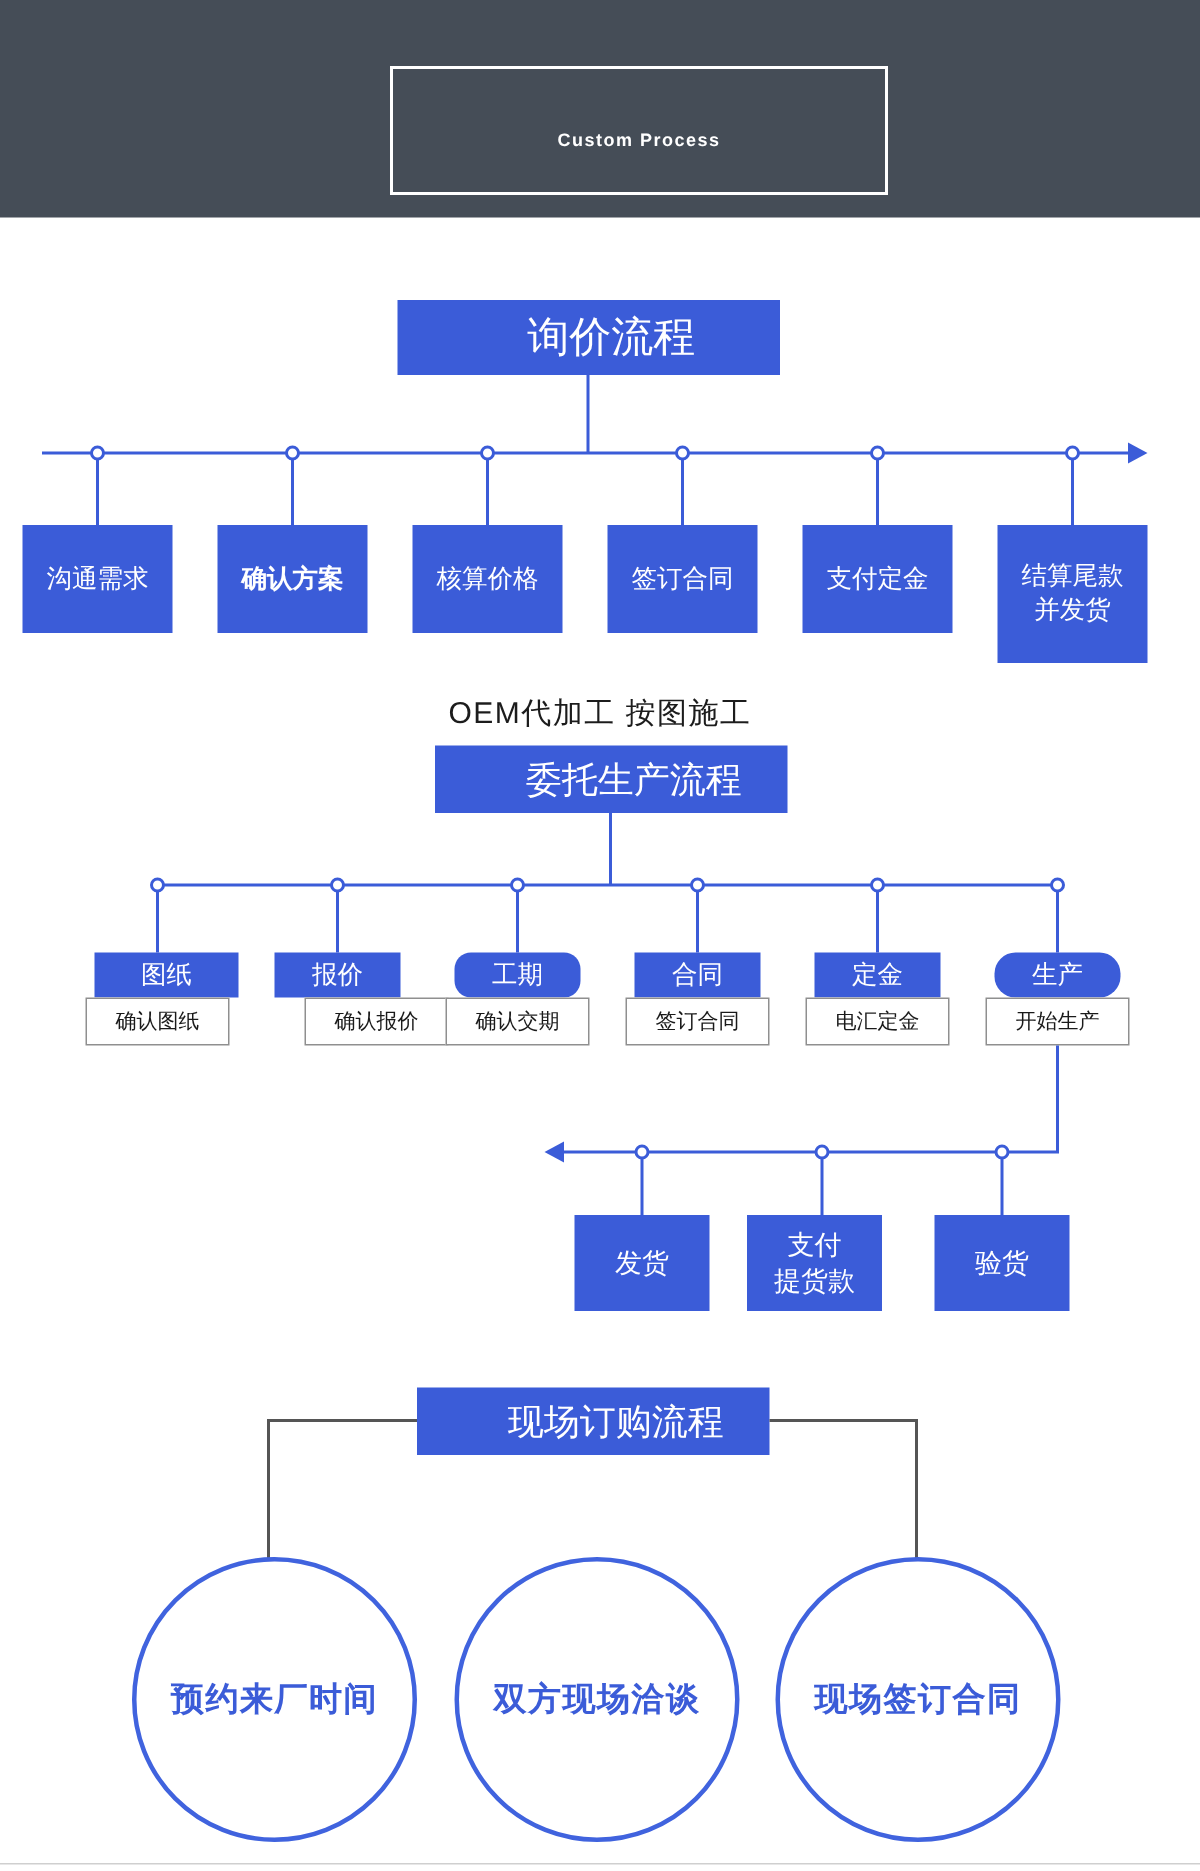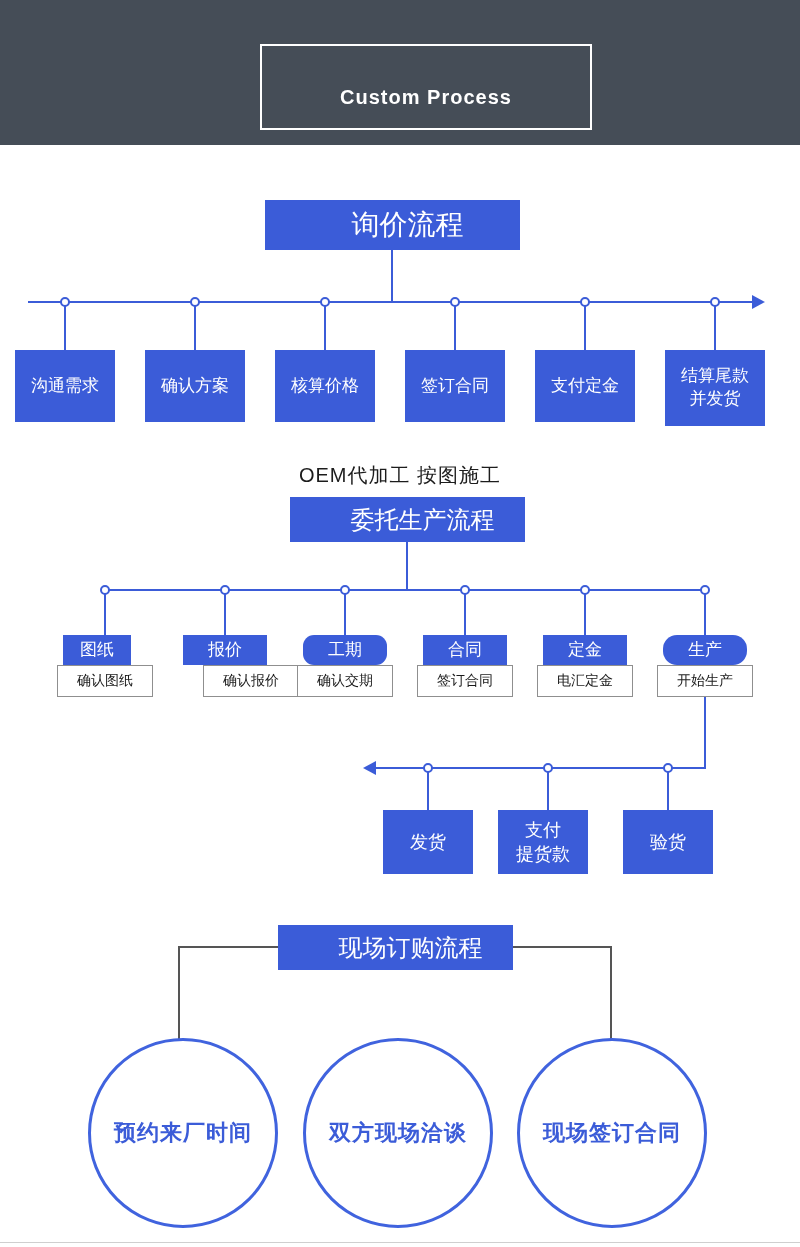--- a/index.html
+++ b/index.html
@@ -12,21 +12,21 @@
   body{background:#fff;font-family:"Liberation Sans",sans-serif;}
   .canvas{position:relative;width:800px;height:1247px;margin:0 auto;background:#fff;overflow:hidden;}
 
   
   .header{position:absolute;left:0;top:0;width:800px;height:145px;background:var(--header-bg);}
   .legend-box{position:absolute;left:260px;top:44px;width:332px;height:86px;border:2px solid #fff;}
   .legend-title{position:absolute;top:-30px;left:50%;transform:translateX(-50%);
     background:var(--header-bg);padding:0 22px;color:#fff;font-size:40px;font-weight:700;
     letter-spacing:5px;line-height:58px;white-space:nowrap;}
   .legend-sub{position:absolute;left:0;top:40px;width:100%;text-align:center;color:#fff;
-    font-size:20px;font-weight:700;letter-spacing:1px;}
+    font-size:12px;font-weight:700;letter-spacing:1px;}
 
   
   .hline{position:absolute;height:2px;background:var(--accent);}
   .vline{position:absolute;width:2px;background:var(--accent);}
   .node{position:absolute;width:10px;height:10px;border:2px solid var(--accent);
     border-radius:50%;background:#fff;}
   .arrow-right{position:absolute;width:0;height:0;border-top:7px solid transparent;
     border-bottom:7px solid transparent;border-left:13px solid #222;}
   .arrow-left{position:absolute;width:0;height:0;border-top:7px solid transparent;
     border-bottom:7px solid transparent;border-right:13px solid #222;}
@@ -70,25 +70,25 @@
   <div class="node" style="left:710px;top:297px;"></div>
 
   <div class="vline" style="left:64px;top:306px;height:44px;"></div>
   <div class="vline" style="left:194px;top:306px;height:44px;"></div>
   <div class="vline" style="left:324px;top:306px;height:44px;"></div>
   <div class="vline" style="left:454px;top:306px;height:44px;"></div>
   <div class="vline" style="left:584px;top:306px;height:44px;"></div>
   <div class="vline" style="left:714px;top:306px;height:44px;"></div>
 
   <div class="bluebox" style="left:15px;top:350px;width:100px;height:72px;">沟通需求</div>
-  <div class="bluebox" style="left:145px;top:350px;width:100px;height:72px;">确认方案</div>
+  <div class="bluebox" style="left:145px;top:350px;width:100px;height:72px;font-weight:bold;">确认方案</div>
   <div class="bluebox" style="left:275px;top:350px;width:100px;height:72px;">核算价格</div>
   <div class="bluebox" style="left:405px;top:350px;width:100px;height:72px;">签订合同</div>
   <div class="bluebox" style="left:535px;top:350px;width:100px;height:72px;">支付定金</div>
-  <div class="bluebox" style="left:665px;top:350px;width:100px;height:76px;">结算尾款
+  <div class="bluebox" style="left:665px;top:350px;width:100px;height:92px;">结算尾款
 并发货</div>
 
   <div class="oem-note">OEM代加工 按图施工</div>
   <div class="titlebox" style="left:290px;top:497px;width:235px;height:45px;font-size:24px;">委托生产流程</div>
 
   <div class="vline" style="left:406px;top:542px;height:48px;"></div>
   <div class="hline" style="left:104px;top:589px;width:602px;"></div>
 
   <div class="node" style="left:100px;top:585px;"></div>
   <div class="node" style="left:220px;top:585px;"></div>
@@ -97,21 +97,21 @@
   <div class="node" style="left:580px;top:585px;"></div>
   <div class="node" style="left:700px;top:585px;"></div>
 
   <div class="vline" style="left:104px;top:594px;height:41px;"></div>
   <div class="vline" style="left:224px;top:594px;height:41px;"></div>
   <div class="vline" style="left:344px;top:594px;height:41px;"></div>
   <div class="vline" style="left:464px;top:594px;height:41px;"></div>
   <div class="vline" style="left:584px;top:594px;height:41px;"></div>
   <div class="vline" style="left:704px;top:594px;height:41px;"></div>
 
-  <div class="bluebox" style="left:63px;top:635px;width:68px;height:30px;">图纸</div>
+  <div class="bluebox" style="left:63px;top:635px;width:96px;height:30px;">图纸</div>
   <div class="subbox" style="left:57px;top:665px;width:96px;height:32px;">确认图纸</div>
 
   <div class="bluebox" style="left:183px;top:635px;width:84px;height:30px;">报价</div>
   <div class="subbox" style="left:169px;top:665px;width:96px;height:32px;margin-left:34px;">确认报价</div>
 
   <div class="bluebox" style="left:303px;top:635px;width:84px;height:30px;border-radius:11px;">工期</div>
   <div class="subbox" style="left:297px;top:665px;width:96px;height:32px;">确认交期</div>
 
   <div class="bluebox" style="left:423px;top:635px;width:84px;height:30px;">合同</div>
   <div class="subbox" style="left:417px;top:665px;width:96px;height:32px;">签订合同</div>

